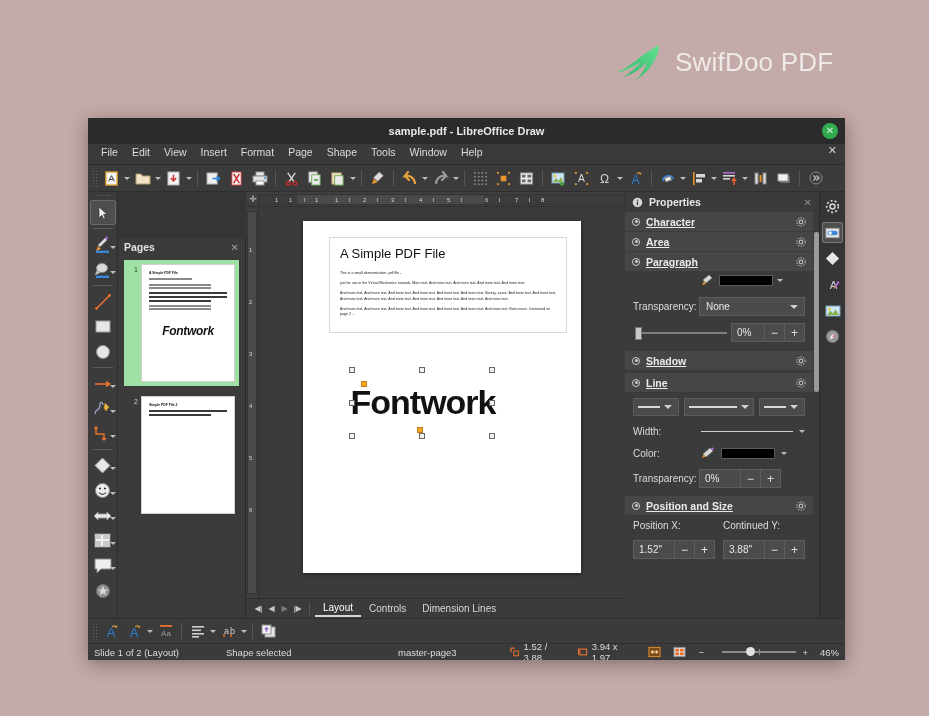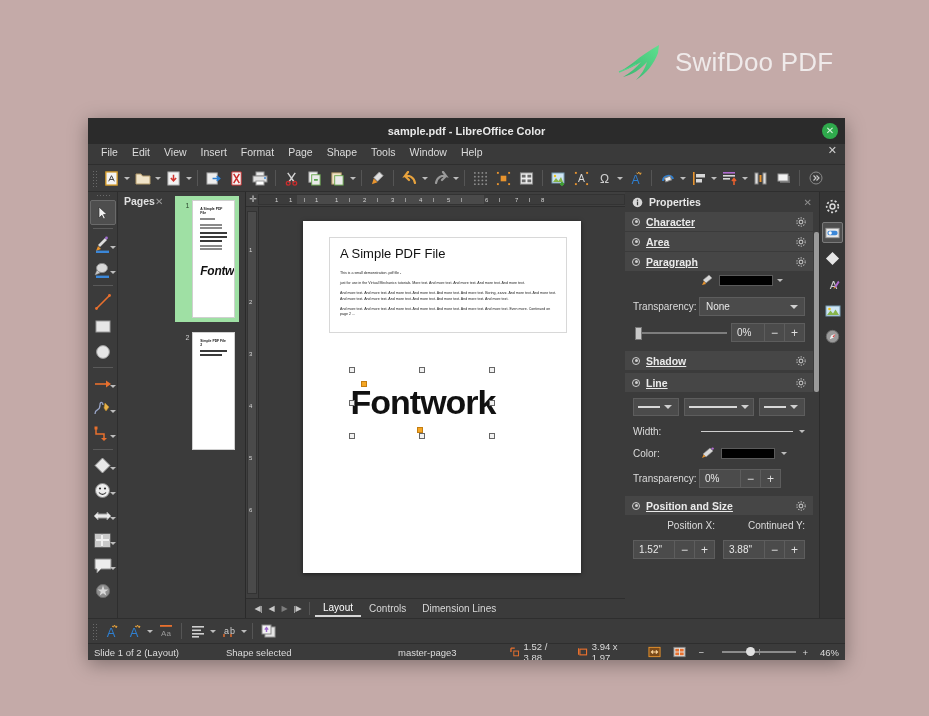--- a/index.html
+++ b/index.html
@@ -110,22 +110,23 @@
   .ltool .la {
     position: absolute; right: 0px; bottom: 8px;
     border-left:3px solid transparent; border-right:3px solid transparent;
     border-top:3.5px solid #bdbdbd;
   }
   .lsep { width: 20px; height: 1px; background: #5a5a5a; margin: 3px 0; }
 
   
   .pagespanel {
     width: 128px; background: #3b3b3b; flex: 0 0 auto;
-    display: flex; flex-direction: row;
+    display: flex; flex-direction: column;
     border-right: 1px solid #2a2a2a;
+    margin-top: 46px;
   }
   .panelhead {
     height: 18px; display: flex; align-items: center;
     padding: 0 6px; background: #3b3b3b;
   }
   .panelhead .ptitle { font-size: 10.5px; font-weight: bold; color: #e0e0e0; flex: 1; }
   .panelhead .pclose { color: #9a9a9a; font-size: 10px; cursor: pointer; }
   .pageslist { flex: 1; padding: 4px 6px; overflow: hidden; position: relative; }
   .thumbwrap {
     padding: 4px; margin-bottom: 6px; position: relative;
@@ -280,21 +281,21 @@
     display:flex; align-items:center; justify-content:center;
     font-size:12px; color:#e0e0e0; cursor:pointer;
   }
   .lineselrow { display:flex; gap:5px; padding: 5px 8px; }
   .linesel {
     background:#4b4b4b; border:1px solid #5d5d5d; height:18px;
     display:flex; align-items:center; padding:0 4px; gap:4px; cursor:pointer;
   }
   .lsample { height:2px; background:#d8d8d8; }
   .psrow { display:flex; padding: 4px 8px 2px 8px; gap: 8px; }
-  .psrow .half { flex:1;text-align:right; }
+  .psrow .half { flex:1; }
   .pslabel { font-size:10px; color:#dcdcdc; margin-bottom:3px; }
   .spin { display:flex; }
   .spin .numbox { flex:1; min-width:0; }
 
   .sbscroll .vsb {
     position: absolute; right: 0px; top: 20px; width: 5px; height: 160px;
     background: #9a9a9a; border-radius: 2px;
   }
   .sbrail {
     width: 26px; background: #353535; flex: 0 0 auto;
@@ -336,21 +337,21 @@
     </defs>
     <path d="M42 3 C33 8 24 14 17 20 C13 23 9 26 4 29 C11 27 18 24 24 20 C19 26 13 31 6 35 C15 33 24 27 30 20 C28 27 24 33 19 38 C29 32 37 22 41 11 Z" fill="url(#bg)"></path>
     <path d="M2 30 C8 28 14 25 19 22" stroke="#54d389" stroke-width="1.4" fill="none"></path>
   </svg>
   <div class="brand-text">SwifDoo PDF</div>
 </div>
 
 <div id="window">
 
   <div class="titlebar">
-    <div class="title">sample.pdf - LibreOffice Color</div>
+    <div class="title">sample.pdf - LibreOffice Draw</div>
     <div class="close-btn">✕</div>
   </div>
 
   <div class="menubar">
     <div class="mi">File</div>
     <div class="mi">Edit</div>
     <div class="mi">View</div>
     <div class="mi">Insert</div>
     <div class="mi">Format</div>
     <div class="mi">Page</div>

